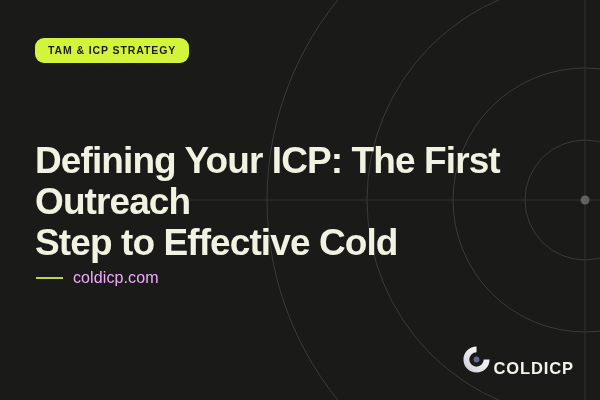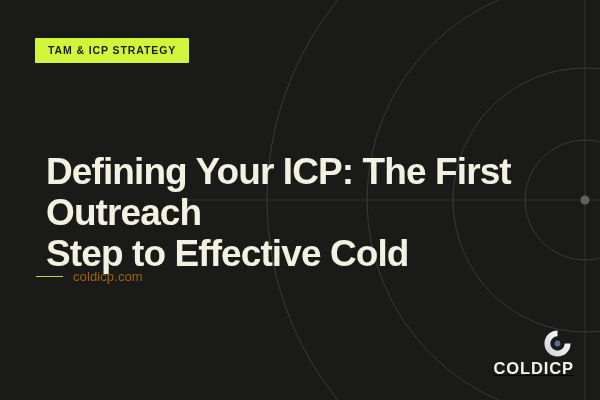--- a/index.html
+++ b/index.html
@@ -38,41 +38,41 @@
 
   
   .badge {
     position: absolute;
     left: 35px;
     top: 38px;
     height: 25px;
     display: flex;
     align-items: center;
     padding: 0 13px;
-    border-radius: 1px;
+    border-radius: 9px;
     background: #d2f53c;
     box-sizing: border-box;
   }
   .badge-text {
     font-size: 10.5px;
     font-weight: 700;
     letter-spacing: 0.9px;
     color: #1c1c18;
     line-height: 1;
     white-space: nowrap;
     font-family: "Liberation Sans", sans-serif;
   }
 
   
   .headline {
     position: absolute;
     left: 35px;
     top: 140px;
     width: 520px;
-    margin: 11px;
+    margin: 0;
     font-size: 37px;
     line-height: 41px;
     font-weight: 700;
     letter-spacing: -0.9px;
     color: #f2f2e2;
     font-family: "Liberation Sans", sans-serif;
   }
   .headline-line { display: block; white-space: nowrap; }
 
   
@@ -84,36 +84,34 @@
     align-items: center;
     gap: 10px;
   }
   .url-rule {
     width: 27px;
     height: 1.5px;
     background: #b9d64a;
     display: block;
   }
   .url-text {
-    font-size: 13px;
-    color: #a16207;
+    font-size: 16px;
+    color: #f0abfc;
     letter-spacing: 0.1px;
     line-height: 1;
     font-family: "Liberation Sans", sans-serif;
   }
 
   
   .brand {
     position: absolute;
     right: 26px;
     bottom: 24px;
     display: flex;
-    flex-direction: column;
     align-items: flex-end;
-    text-decoration: underline;
   }
   .brand-mark {
     width: 33px;
     height: 33px;
     display: block;
   }
   .brand-name {
     font-size: 16.5px;
     font-weight: 700;
     letter-spacing: 0.9px;

